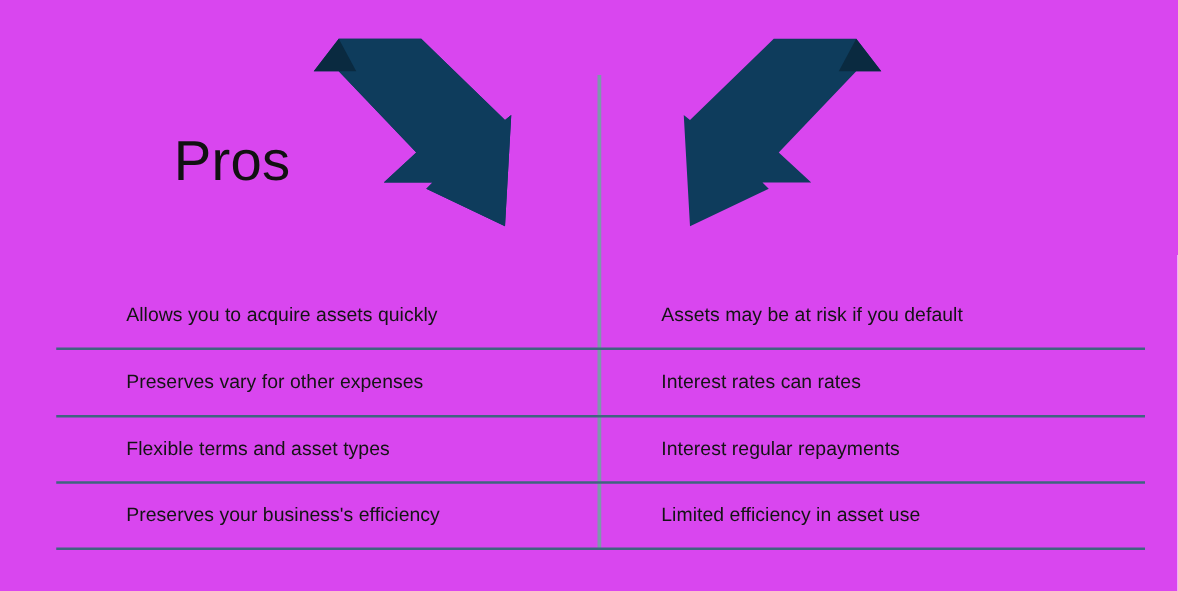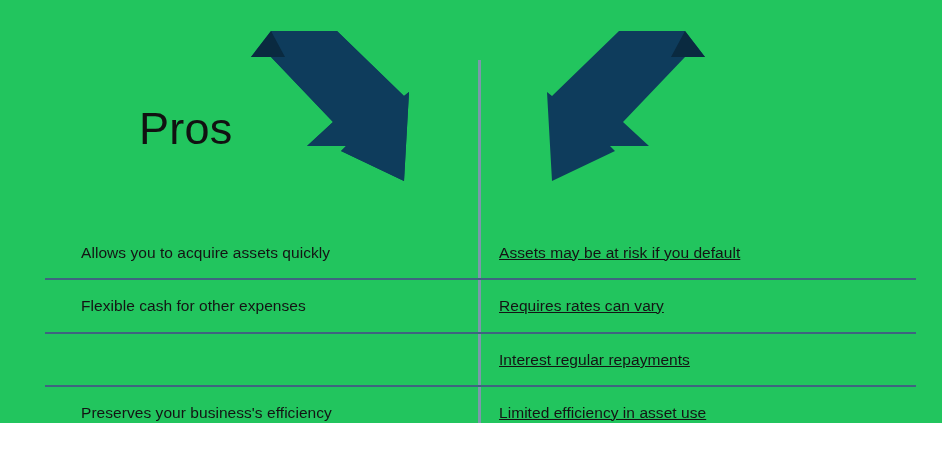--- a/index.html
+++ b/index.html
@@ -7,22 +7,22 @@
     padding: 0;
     background: #ffffff;
   }
   body {
     font-family: "Liberation Sans", sans-serif;
     -webkit-font-smoothing: antialiased;
   }
   #canvas {
     position: relative;
     width: 942px;
-    height: 423px;
-    background: #22c55e;
+    height: 473px;
+    background: #d946ef;
     overflow: hidden;
   }
 
   
   .heading {
     position: absolute;
     font-family: "Liberation Sans", sans-serif;
     font-size: 45px;
     font-weight: 400;
     color: #111111;
@@ -67,23 +67,24 @@
     top: 0;
     height: 53px;
     display: flex;
     align-items: center;
     font-family: "Liberation Sans", sans-serif;
     font-size: 15.5px;
     font-weight: 400;
     color: #141414;
     white-space: nowrap;
     letter-spacing: 0.05px;
+    margin-left: 20px;
   }
   .cell-pro { left: 36px;  width: 398px; }
-  .cell-con { left: 454px; width: 398px; text-decoration: underline; }
+  .cell-con { left: 464px; width: 398px; }
 
   .hdivider {
     position: absolute;
     left: 0;
     width: 871px;
     height: 2px;
     background: #3f6480;
   }
   .hd-0 { top: 52px; }
   .hd-1 { top: 106px; }
@@ -128,26 +129,27 @@
 
   <div id="table">
 
     <div class="row row-0">
       <div class="cell cell-pro">Allows you to acquire assets quickly</div>
       <div class="cell cell-con">Assets may be at risk if you default</div>
     </div>
     <div class="hdivider hd-0"></div>
 
     <div class="row row-1">
-      <div class="cell cell-pro">Flexible cash for other expenses</div>
-      <div class="cell cell-con">Requires rates can vary</div>
+      <div class="cell cell-pro">Preserves vary for other expenses</div>
+      <div class="cell cell-con">Interest rates can rates</div>
     </div>
     <div class="hdivider hd-1"></div>
 
     <div class="row row-2">
+      <div class="cell cell-pro">Flexible terms and asset types</div>
       <div class="cell cell-con">Interest regular repayments</div>
     </div>
     <div class="hdivider hd-2"></div>
 
     <div class="row row-3">
       <div class="cell cell-pro">Preserves your business's efficiency</div>
       <div class="cell cell-con">Limited efficiency in asset use</div>
     </div>
     <div class="hdivider hd-3"></div>
 

